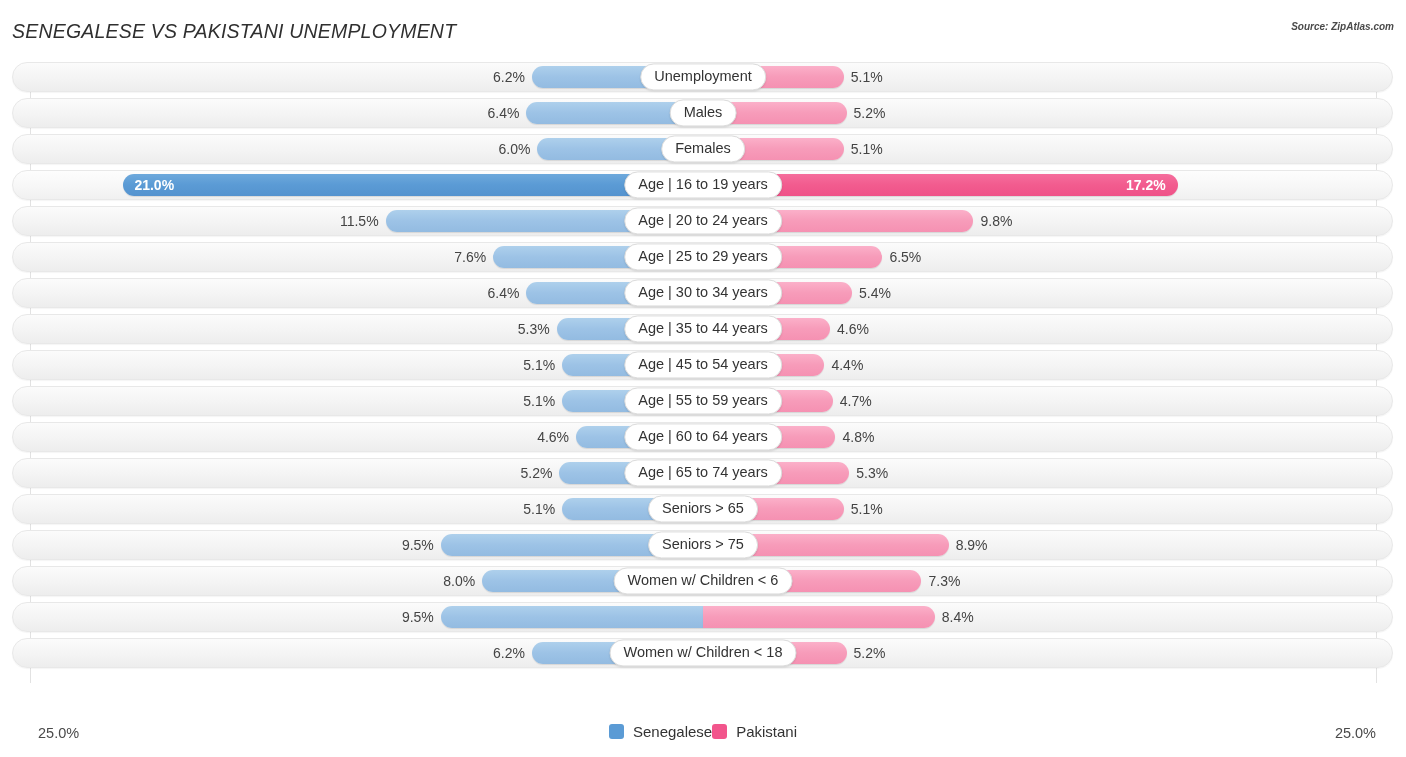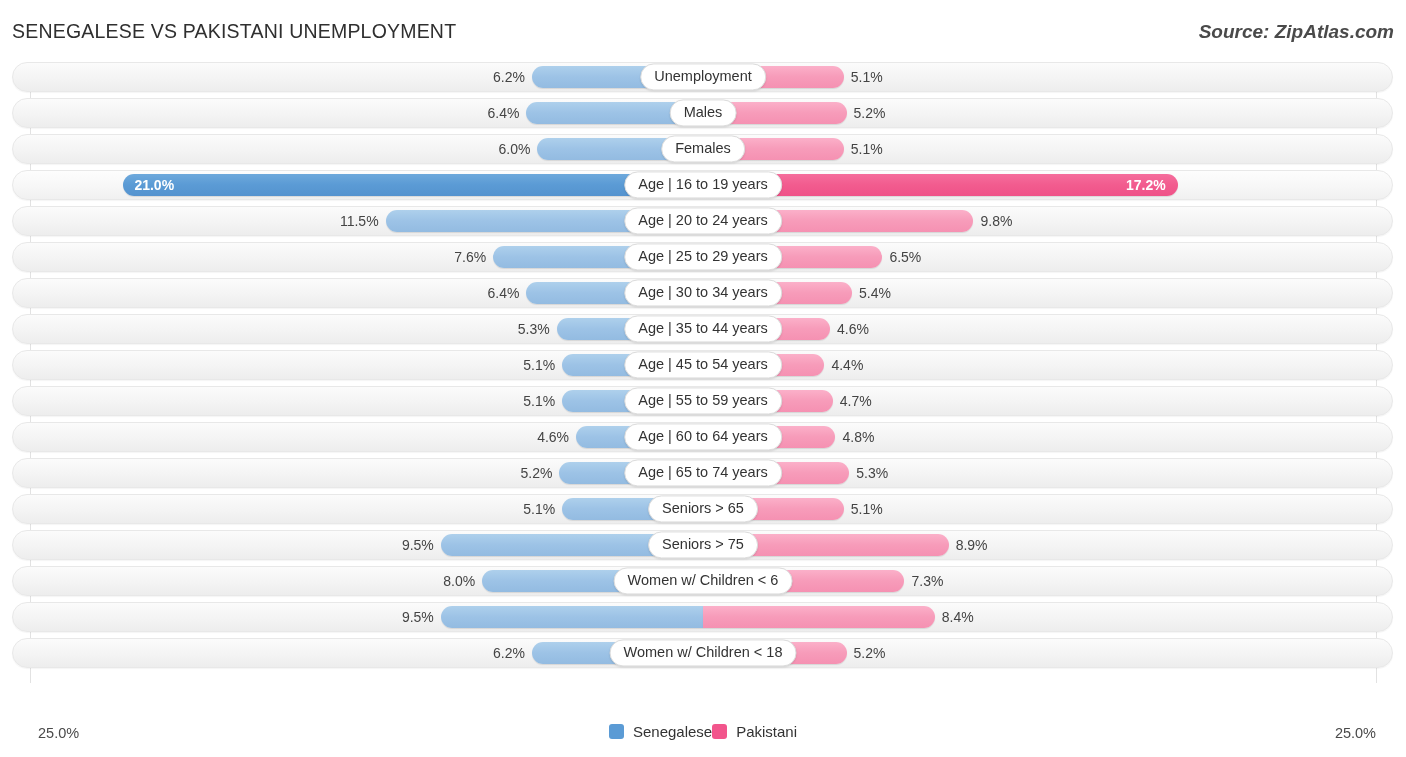--- a/index.html
+++ b/index.html
@@ -23,26 +23,27 @@
     height: 58px;
   }
   .chart-title {
     position: absolute;
     left: 12px;
     top: 20px;
     font-size: 19.5px;
     letter-spacing: 0.2px;
     color: #2f2f2f;
     white-space: nowrap;
+    font-style: italic;
   }
   .source-note {
     position: absolute;
     right: 12px;
     top: 21px;
-    font-size: 19px;
+    font-size: 10px;
     font-style: italic;
     font-weight: bold;
     color: #4a4a4a;
     white-space: nowrap;
   }
 
   
   .plot {
     position: absolute;
     left: 0;
@@ -351,21 +352,21 @@
         <div class="bar right" style="width: 245.64px;">
           <span class="value right-out">8.9%</span>
         </div>
         <div class="center-label">Seniors &gt; 75</div>
       </div>
       <div class="row">
         <div class="track"></div>
         <div class="bar left" style="width: 220.8px;">
           <span class="value left-out">8.0%</span>
         </div>
-        <div class="bar right" style="width: 201.48px;">
+        <div class="bar right" style="width: 201.48px; padding-left: 17px;">
           <span class="value right-out">7.3%</span>
         </div>
         <div class="center-label">Women w/ Children &lt; 6</div>
       </div>
       <div class="row">
         <div class="track"></div>
         <div class="bar left" style="width: 262.2px;">
           <span class="value left-out">9.5%</span>
         </div>
         <div class="bar right" style="width: 231.84px;">

